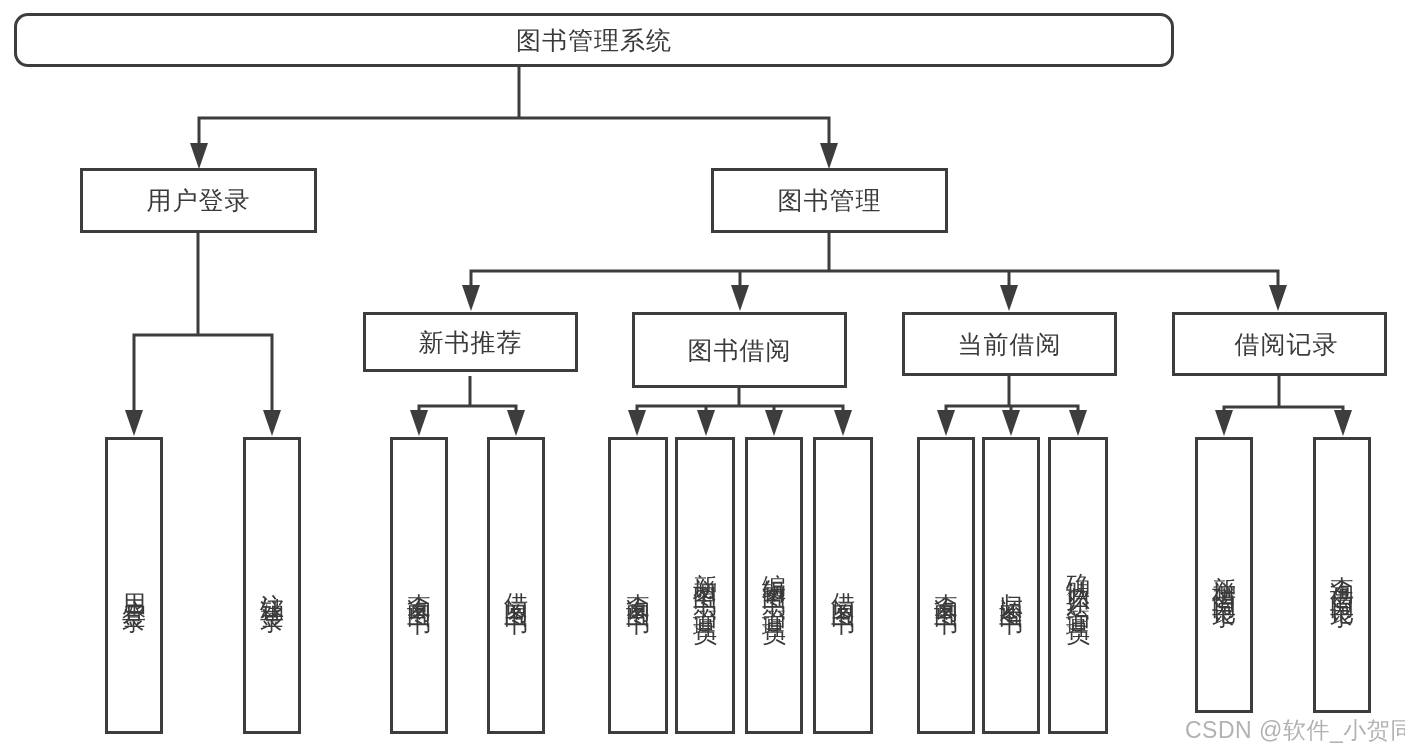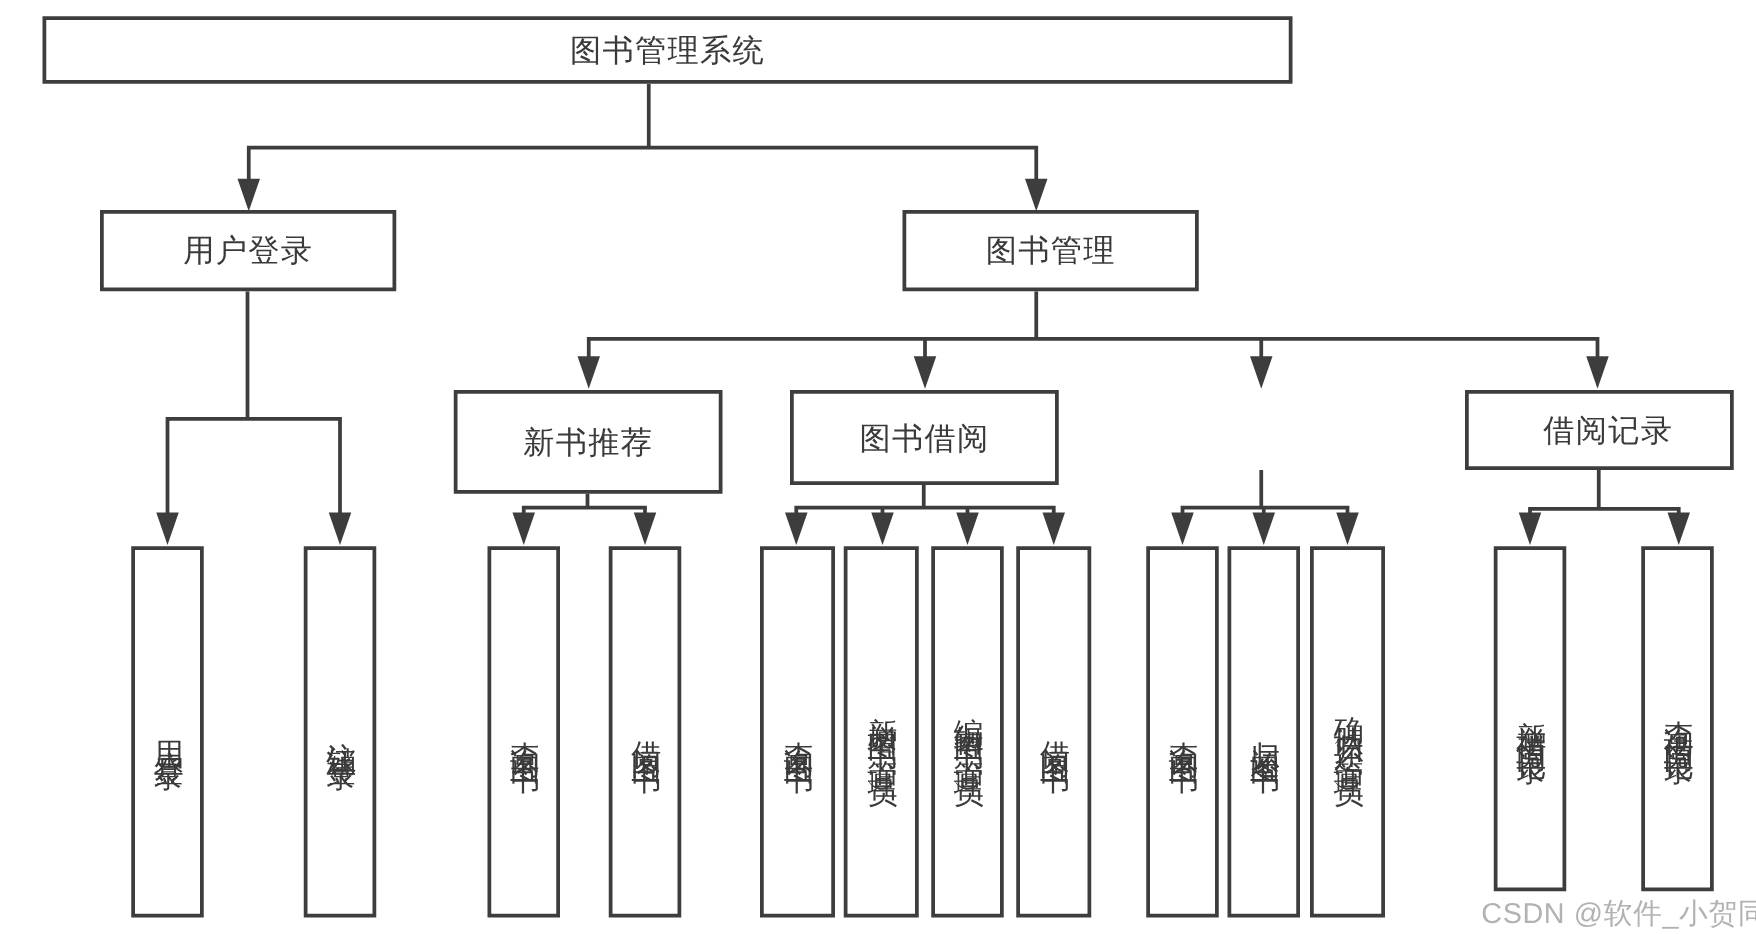--- a/index.html
+++ b/index.html
@@ -113,36 +113,39 @@
       <path d="M765 410 L783 410 L774 436 Z"></path>
       <path d="M834 410 L852 410 L843 436 Z"></path>
       <path d="M937 410 L955 410 L946 436 Z"></path>
       <path d="M1002 410 L1020 410 L1011 436 Z"></path>
       <path d="M1069 410 L1087 410 L1078 436 Z"></path>
       <path d="M1215 410 L1233 410 L1224 436 Z"></path>
       <path d="M1334 410 L1352 410 L1343 436 Z"></path>
     </g>
   </svg>
 
-  <div class="node" style="left:34px; top:13px; width:1000px; height:54px;">
+  <div class="node" style="left:14px; top:13px; width:1160px; height:54px;border-radius:14px;">
     <span class="hlabel">图书管理系统</span>
   </div>
 
   <div class="node" style="left:80px; top:168px; width:237px; height:65px;">
     <span class="hlabel">用户登录</span>
   </div>
-  <div class="node" style="left:711px; top:168px; width:237px; height:65px;margin-left:11px;">
+  <div class="node" style="left:711px; top:168px; width:237px; height:65px;">
     <span class="hlabel">图书管理</span>
   </div>
 
-  <div class="node" style="left:363px; top:312px; width:215px; height:83px;">
+  <div class="node" style="left:363px; top:312px; width:215px; height:60px;">
     <span class="hlabel">新书推荐</span>
   </div>
   <div class="node" style="left:632px; top:312px; width:215px; height:76px;">
     <span class="hlabel">图书借阅</span>
+  </div>
+  <div class="node" style="left:902px; top:312px; width:215px; height:64px;">
+    <span class="hlabel">当前借阅</span>
   </div>
   <div class="node" style="left:1172px; top:312px; width:215px; height:64px;padding-left:14px;">
     <span class="hlabel">借阅记录</span>
   </div>
 
   <div class="node leaf" style="left:105px; top:437px; width:58px; height:297px;">
     <span class="vlabel">用户登录</span>
   </div>
   <div class="node leaf" style="left:243px; top:437px; width:58px; height:297px;">
     <span class="vlabel">注销登录</span>

